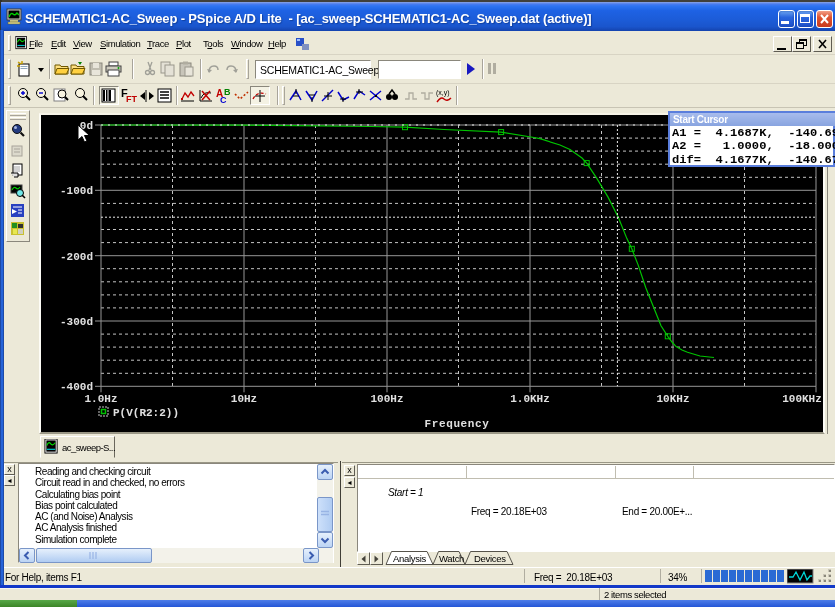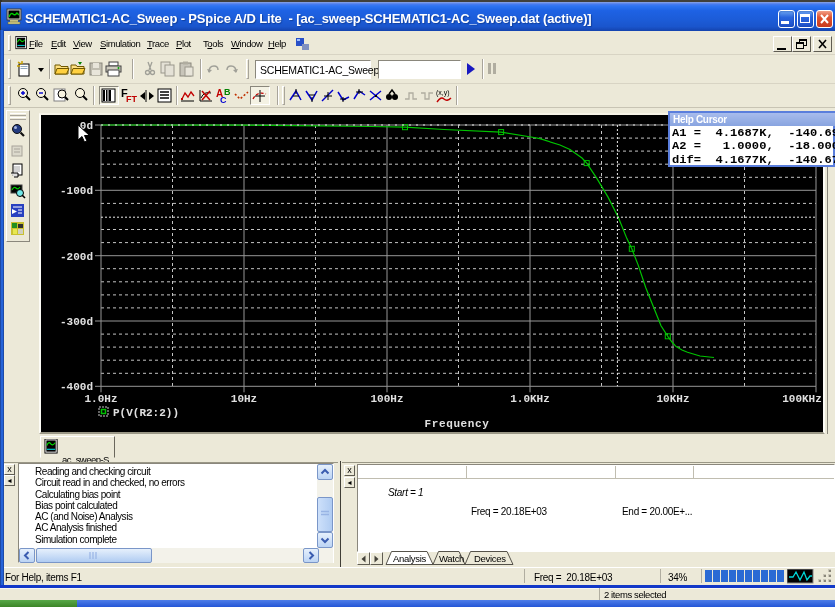--- a/index.html
+++ b/index.html
@@ -368,25 +368,25 @@
 
 <div class="abs" style="left:827px;top:113px;width:1px;height:321px;background:#8a877c;"></div>
 
 <div class="abs" style="left:40px;top:436px;width:75px;height:22px;background:#ece9d8;border:1px solid;border-color:#fff #6a675c #ece9d8 #fff;"></div>
 <svg class="abs" style="left:44px;top:439px;" width="15" height="15" viewBox="0 0 16 16">
   <rect x="1" y="0" width="13" height="15" fill="#fff" stroke="#000"></rect>
   <rect x="2.5" y="1.5" width="10" height="12" fill="#000"></rect>
   <path d="M3 7 Q5 2 7 5 T12 4" stroke="#00d800" stroke-width="1.3" fill="none"></path>
   <path d="M3 11 L12 11" stroke="#00c8c8" stroke-width="1.3"></path>
 </svg>
-<div class="abs" style="left:62px;top:442px;font-size:9.5px;letter-spacing:-0.55px;color:#000;white-space:nowrap;margin-top:12px;">ac_sweep-S...</div>
+<div class="abs" style="left:62px;top:442px;font-size:9.5px;letter-spacing:-0.55px;color:#000;white-space:nowrap;">ac_sweep-S...</div>
 
 <div class="abs" style="left:668px;top:111px;width:167px;height:56px;background:#fff;border:2px solid #5a7edc;"></div>
 <div class="abs" style="left:670px;top:113px;width:165px;height:13px;background:linear-gradient(180deg,#a8bcec,#88a4e0);"></div>
-<div class="abs" style="left:673px;top:114px;font-size:10px;font-weight:bold;letter-spacing:-0.3px;color:#fff;white-space:nowrap;">Help Cursor</div>
+<div class="abs" style="left:673px;top:114px;font-size:10px;font-weight:bold;letter-spacing:-0.3px;color:#fff;white-space:nowrap;">Start Cursor</div>
 <div class="abs" style="left:672px;top:127px;font-family:'Liberation Mono',monospace;font-size:11px;font-weight:bold;transform:scaleX(1.1);transform-origin:0 0;color:#000;line-height:13.4px;white-space:pre;">A1 =  4.1687K,  -140.694
 A2 =   1.0000,  -18.000m
 dif=  4.1677K,  -140.676</div>
 
 <div class="abs" style="left:2px;top:462px;width:336px;height:105px;background:#ece9d8;border-top:1px solid #9a9786;"></div>
 
 <div class="abs btn3d" style="left:4px;top:464px;width:11px;height:11px;font-size:9px;text-align:center;line-height:9px;">x</div>
 <div class="abs btn3d" style="left:4px;top:475px;width:11px;height:11px;font-size:8px;text-align:center;line-height:9px;">◂</div>
 
 <div class="abs" style="left:18px;top:463px;width:316px;height:100px;background:#fff;border:1px solid;border-color:#8a877c #fff #fff #8a877c;"></div>

